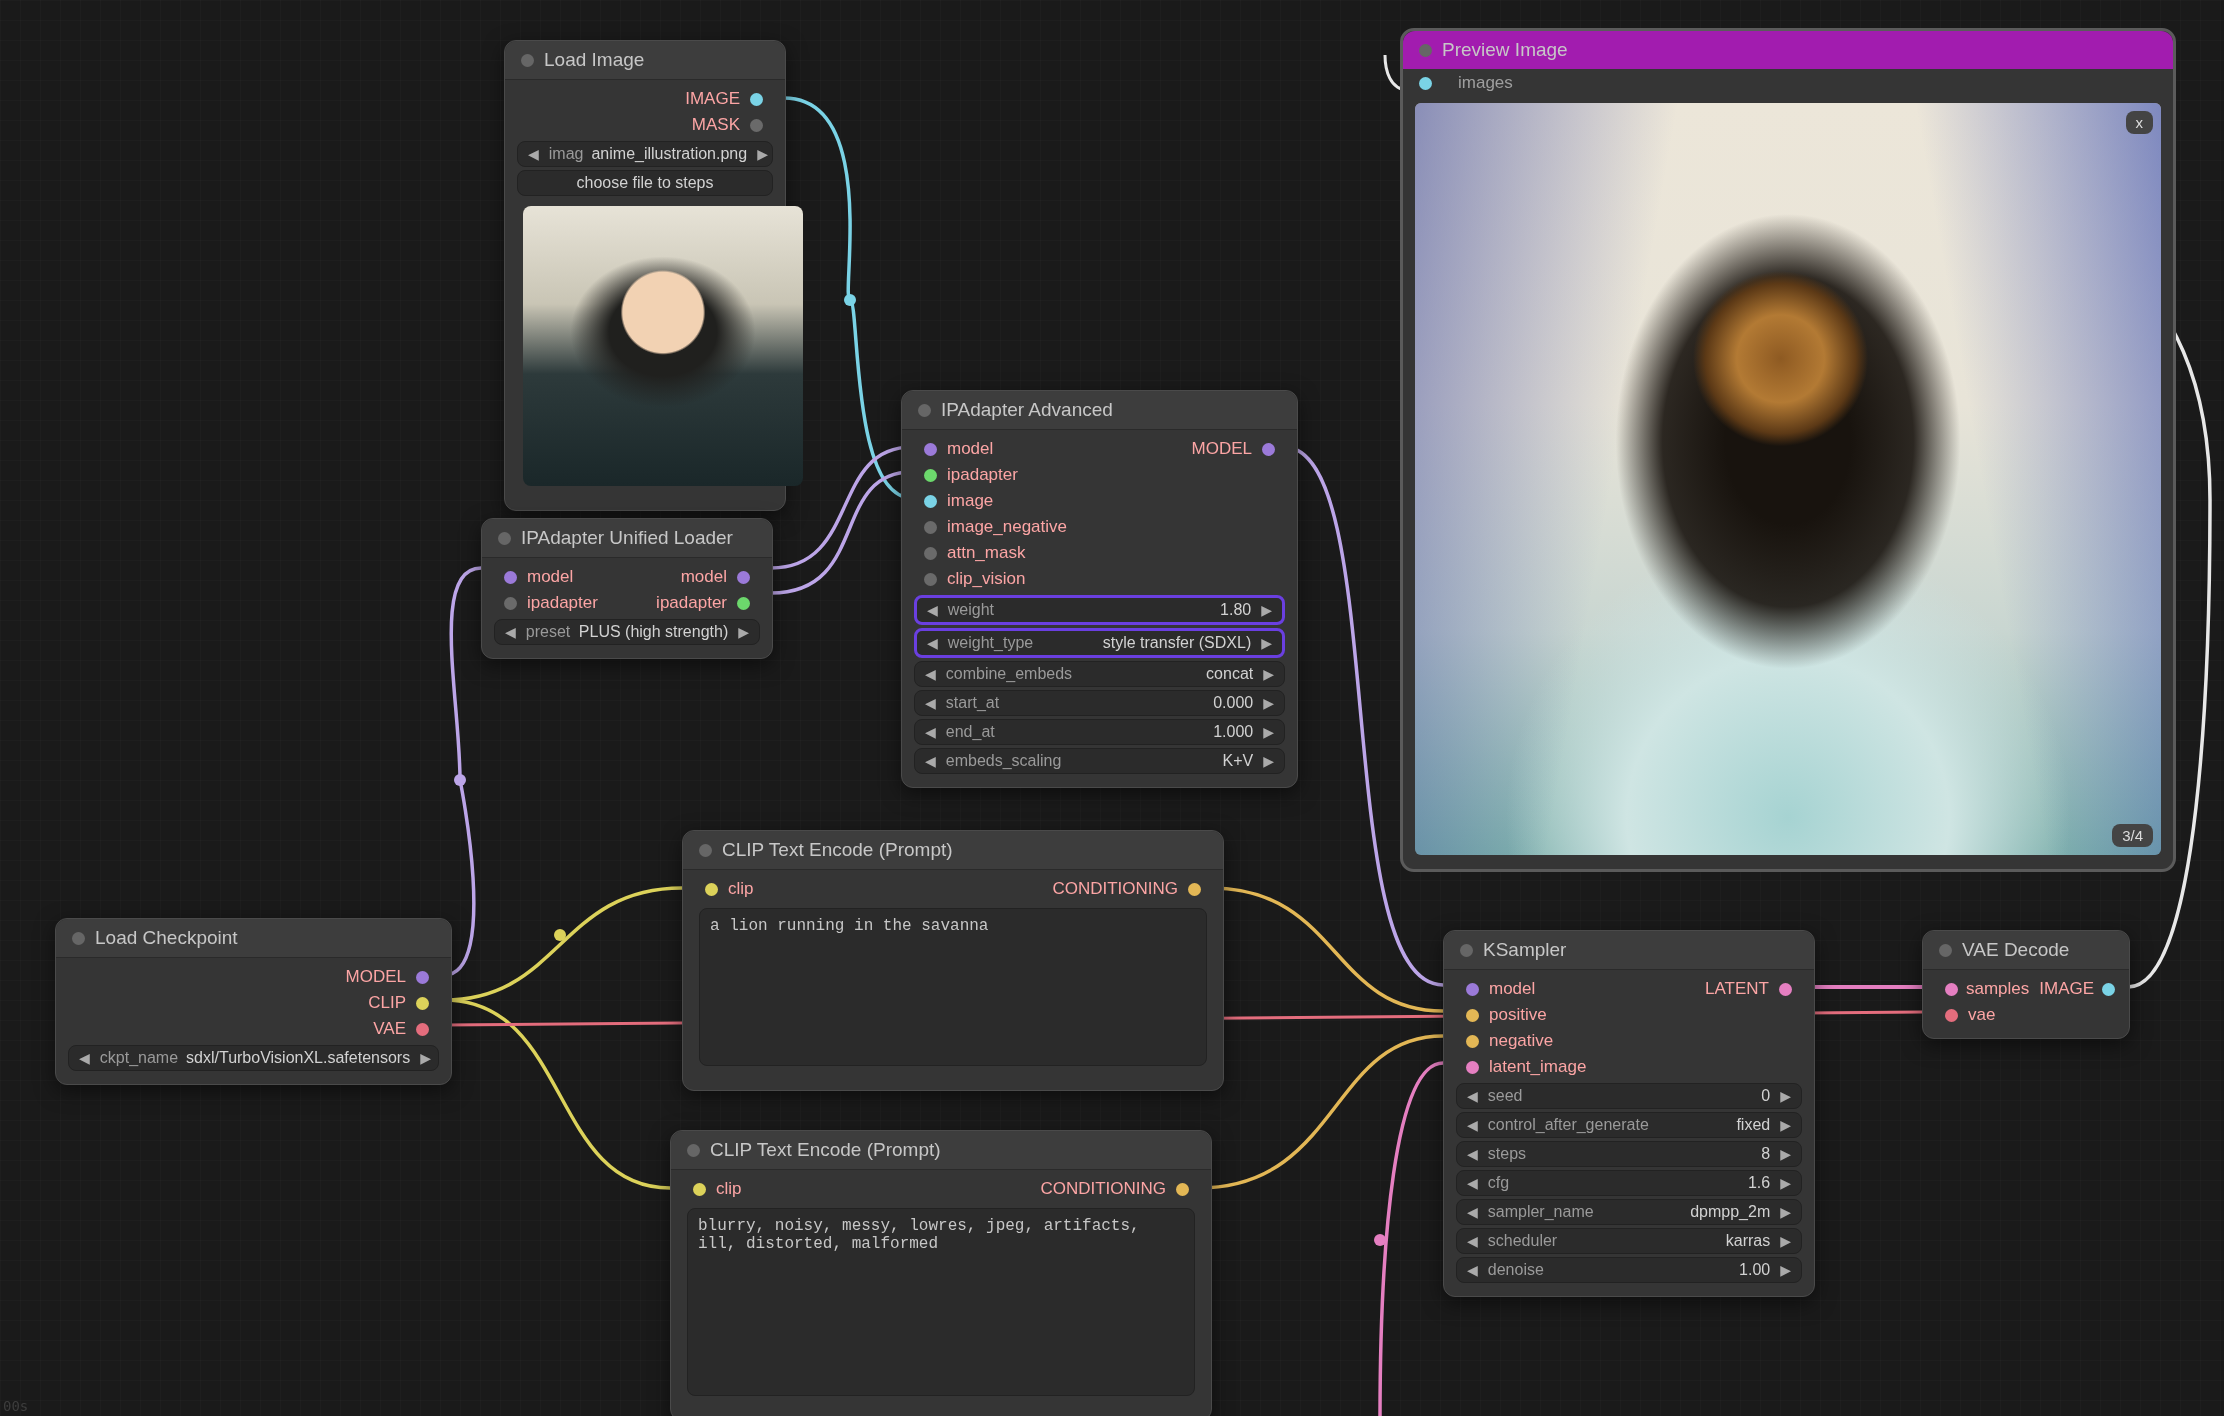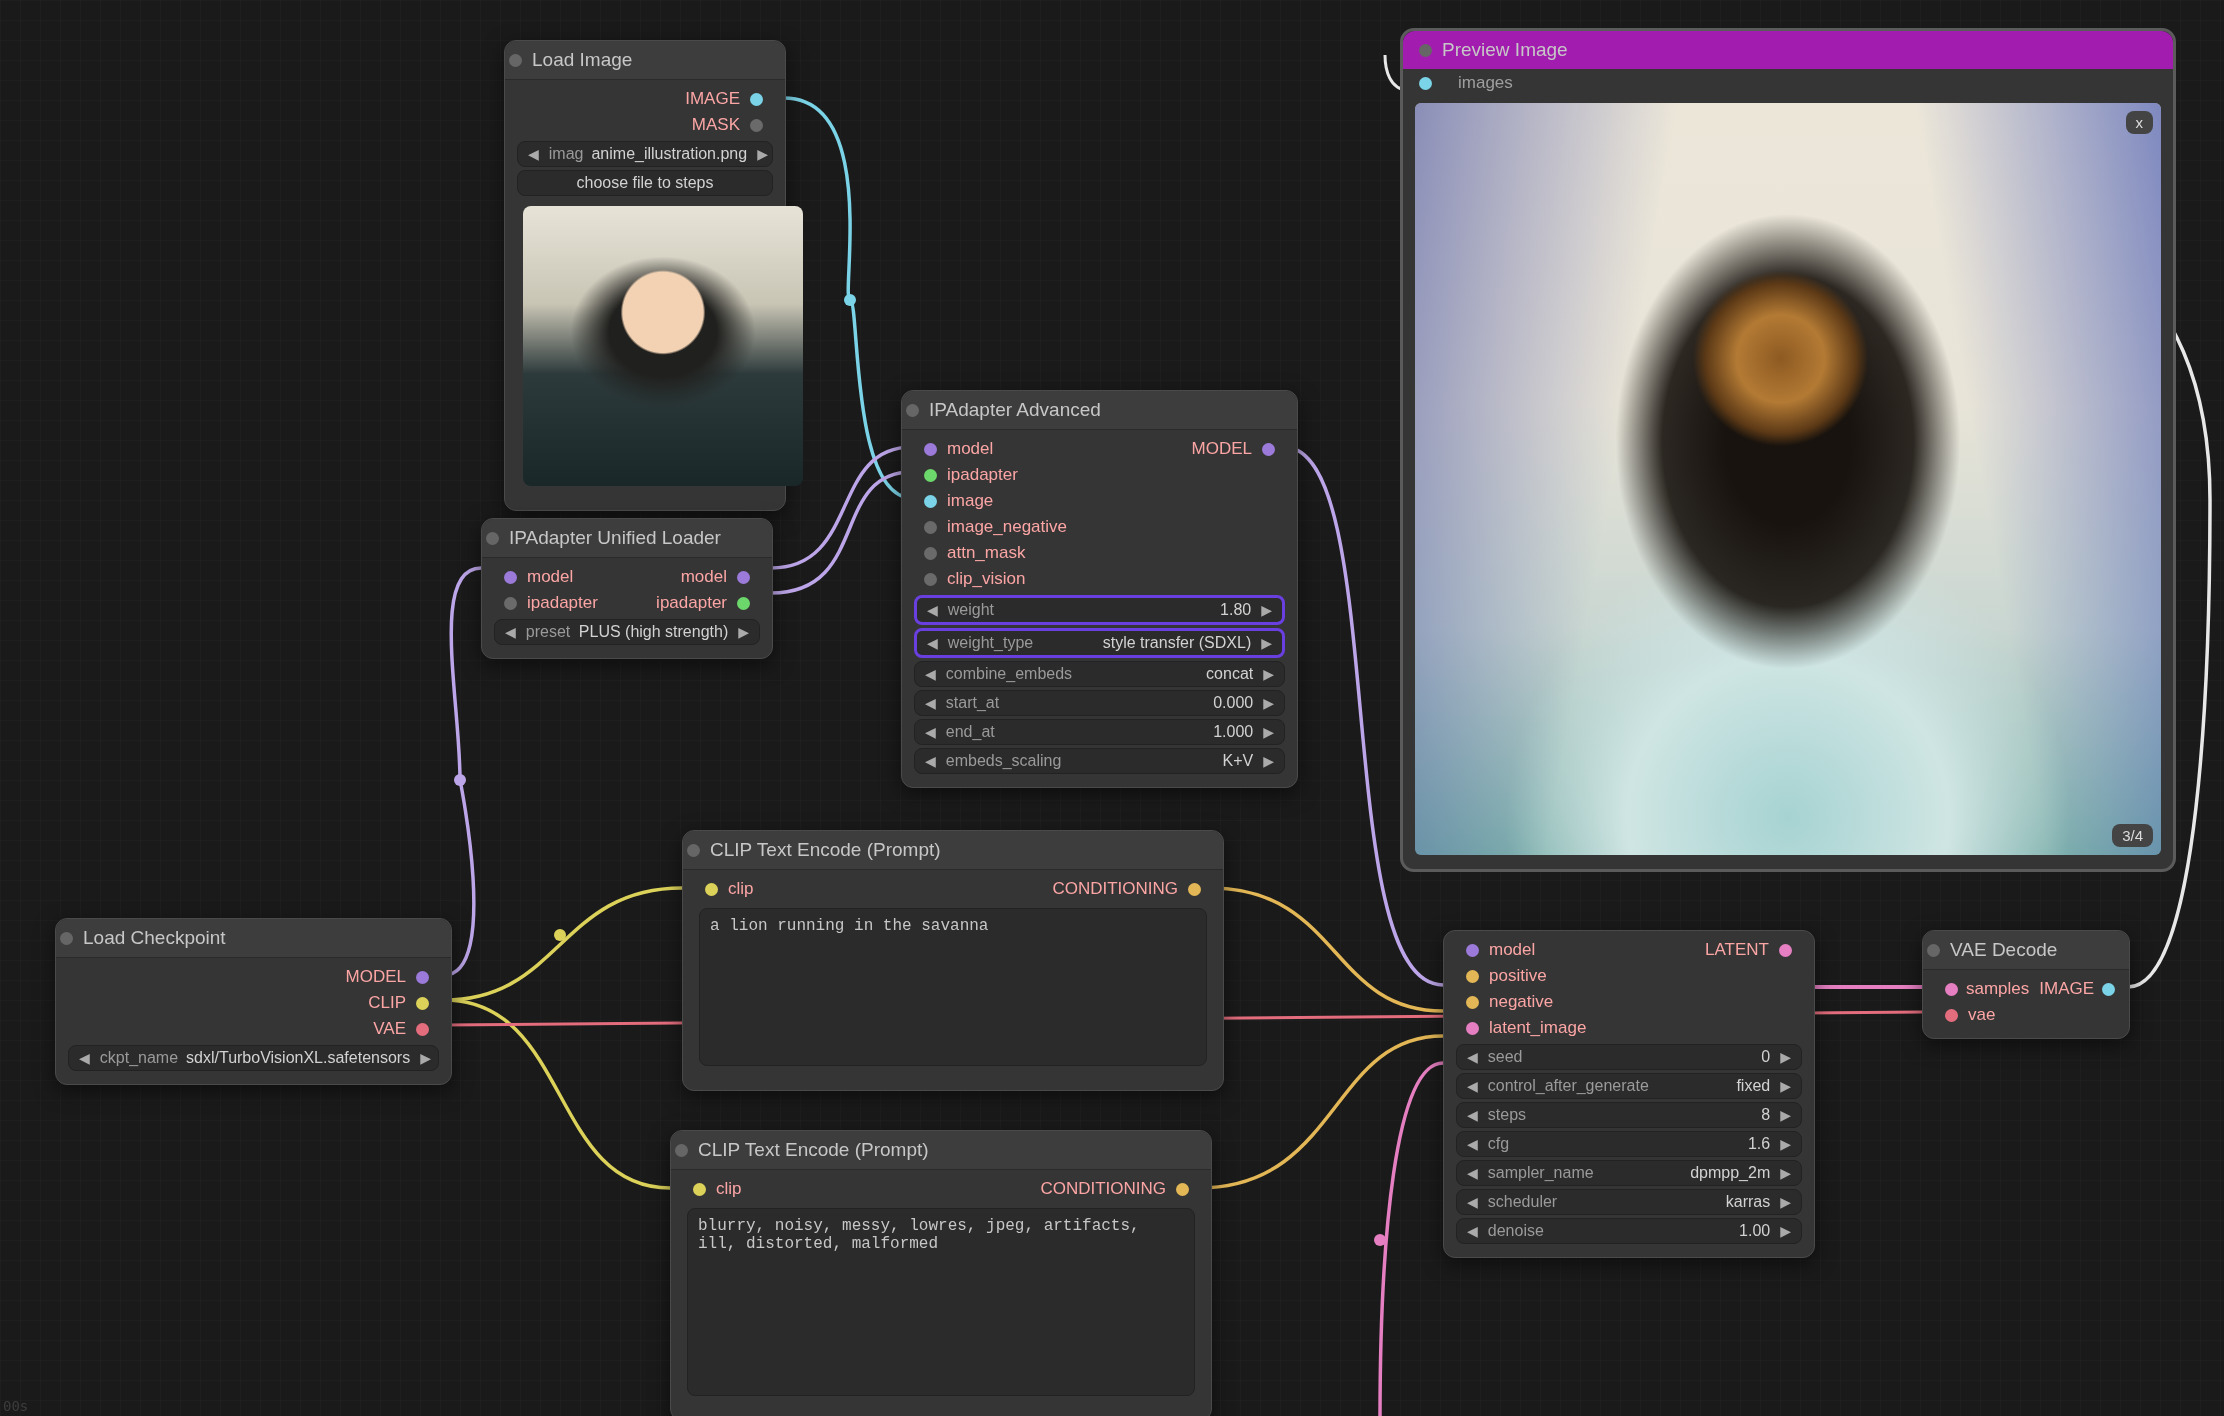--- a/index.html
+++ b/index.html
@@ -22,21 +22,21 @@
     background: #353535;
     border: 1px solid #4a4a4a;
     border-radius: 12px;
     box-shadow: 0 6px 20px rgba(0,0,0,0.5);
     font-size: 18px;
   }
   .node .titlebar {
     background: #3d3d3d;
     border-bottom: 1px solid #2a2a2a;
     border-radius: 12px 12px 0 0;
-    padding: 8px 4px;
+    padding: 8px 16px;
     display: flex;
     align-items: center;
     gap: 10px;
     color: #c7c7c7;
     font-size: 19px;
   }
   .node .body { position: relative; padding: 6px 0 10px 0; }
   .dot {
     width: 13px; height: 13px; border-radius: 50%;
     display: inline-block; flex: none;
@@ -370,20 +370,24 @@
       <span style="display:flex;align-items:center;gap:10px;">
           <span>CONDITIONING</span>
           <span class="dot c-orange"></span>
         </span>
     </div>
     <div class="textarea" style="height:170px;">blurry, noisy, messy, lowres, jpeg, artifacts, ill, distorted, malformed</div>
   </div>
 </div>
 
 <div class="node" style="left:1443px; top:930px; width:370px;">
+  <div class="titlebar">
+    <span class="dot status-dot"></span>
+    <span>KSampler</span>
+  </div>
   <div class="body">
     <div class="port-row" style="justify-content:space-between;">
       <span style="display:flex;align-items:center;gap:10px;">
           <span class="dot c-purple"></span>
           <span>model</span>
         </span>
       <span style="display:flex;align-items:center;gap:10px;">
           <span>LATENT</span>
           <span class="dot c-pink"></span>
         </span>

